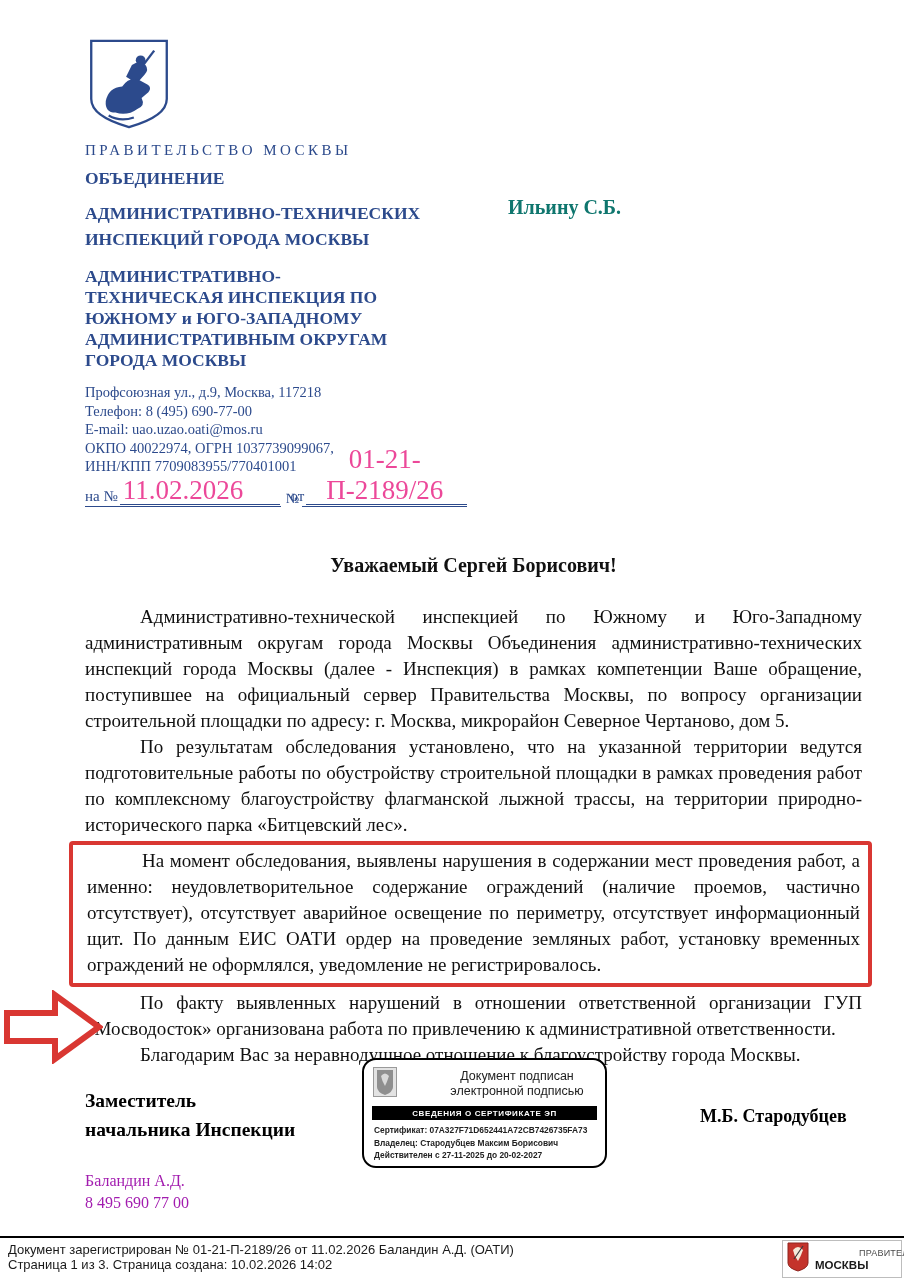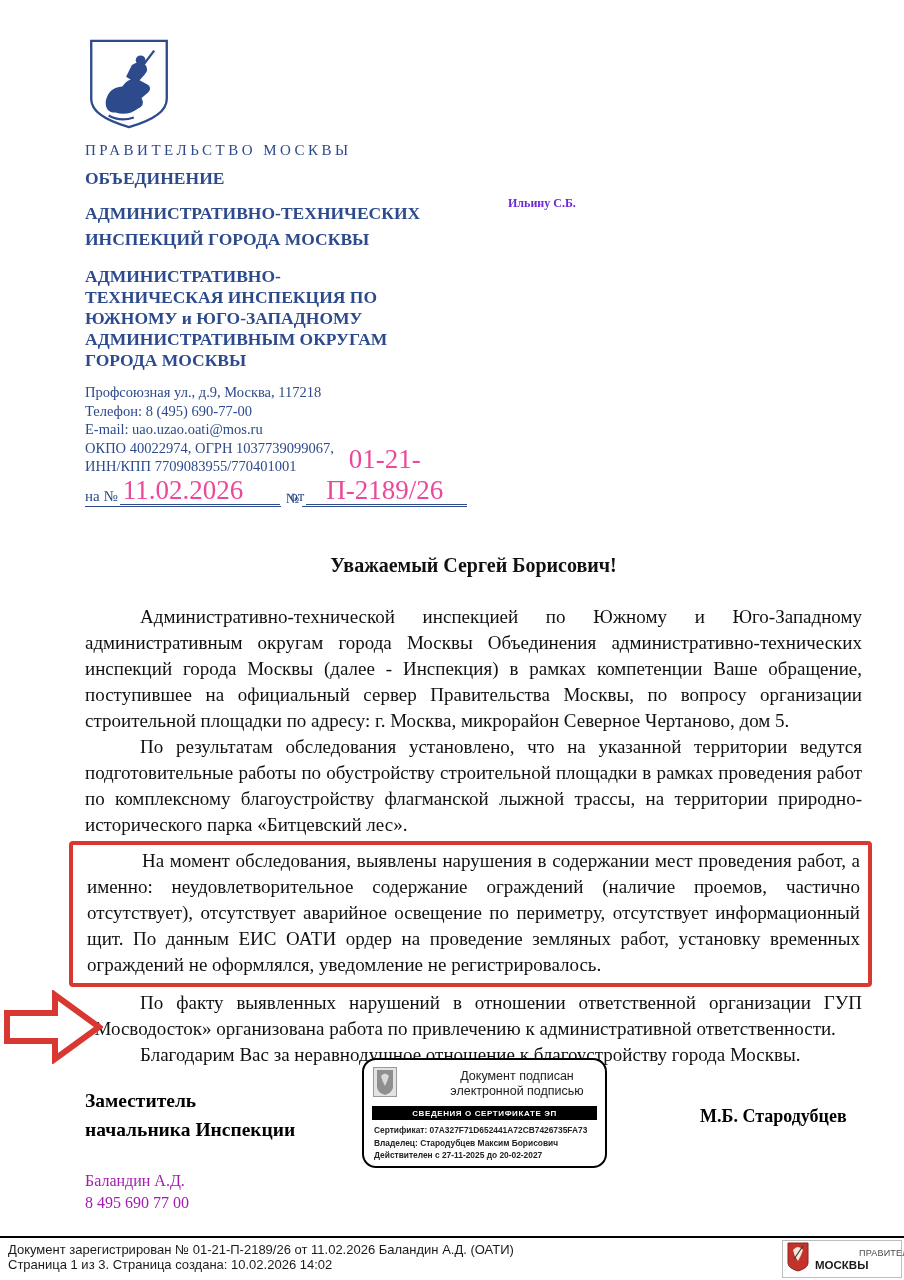--- a/index.html
+++ b/index.html
@@ -25,21 +25,21 @@
   }
   .emblem{display:inline-block;}
   .gov-line{margin-top:8px;font-size:15px;letter-spacing:3.5px;font-weight:400;}
   .org1{margin-top:9px;font-size:17.5px;font-weight:700;}
   .org2{margin-top:11px;font-size:17.5px;font-weight:700;line-height:26px;white-space:pre-line;}
   .org3{margin-top:14px;font-size:17.5px;font-weight:700;line-height:21px;white-space:pre-line;}
   .contacts{margin-top:12px;font-size:14.5px;line-height:18.5px;}
   
   .addressee{
     position:absolute;left:508px;top:196px;
-    font-size:12px;font-weight:700;color:#6d28d9;
+    font-size:20px;font-weight:700;color:#0f766e;
   }
   
   .req-row1{
     position:absolute;left:85px;top:444px;width:382px;
     display:flex;align-items:flex-end;
   }
   .req-cell{
     text-align:center;font-size:27px;color:#ec4899;
     border-bottom:1.2px solid var(--header-blue);
     padding-bottom:0;

